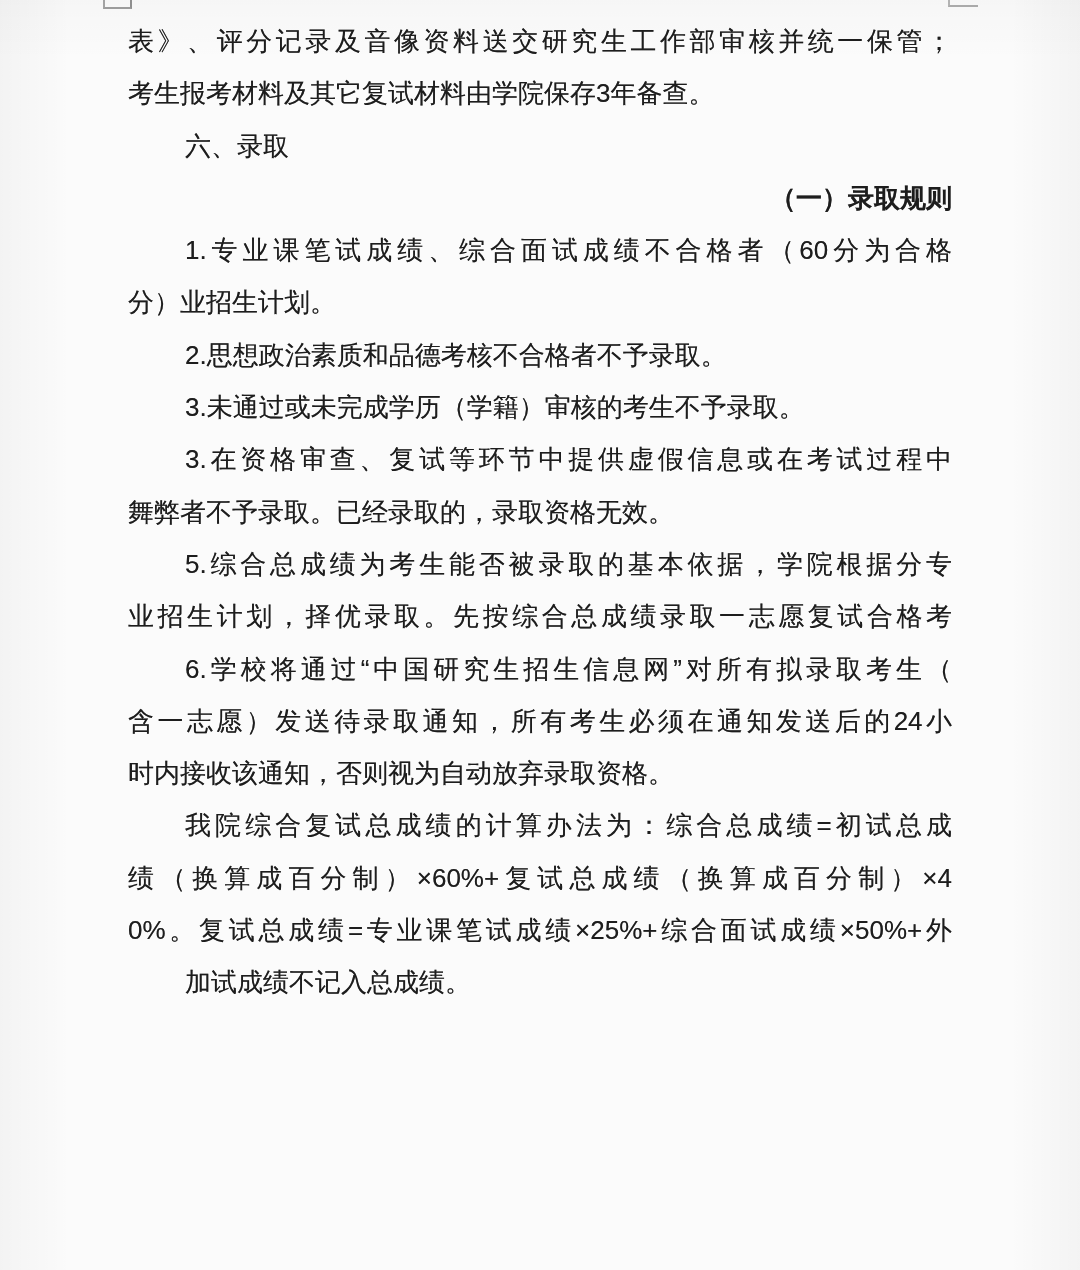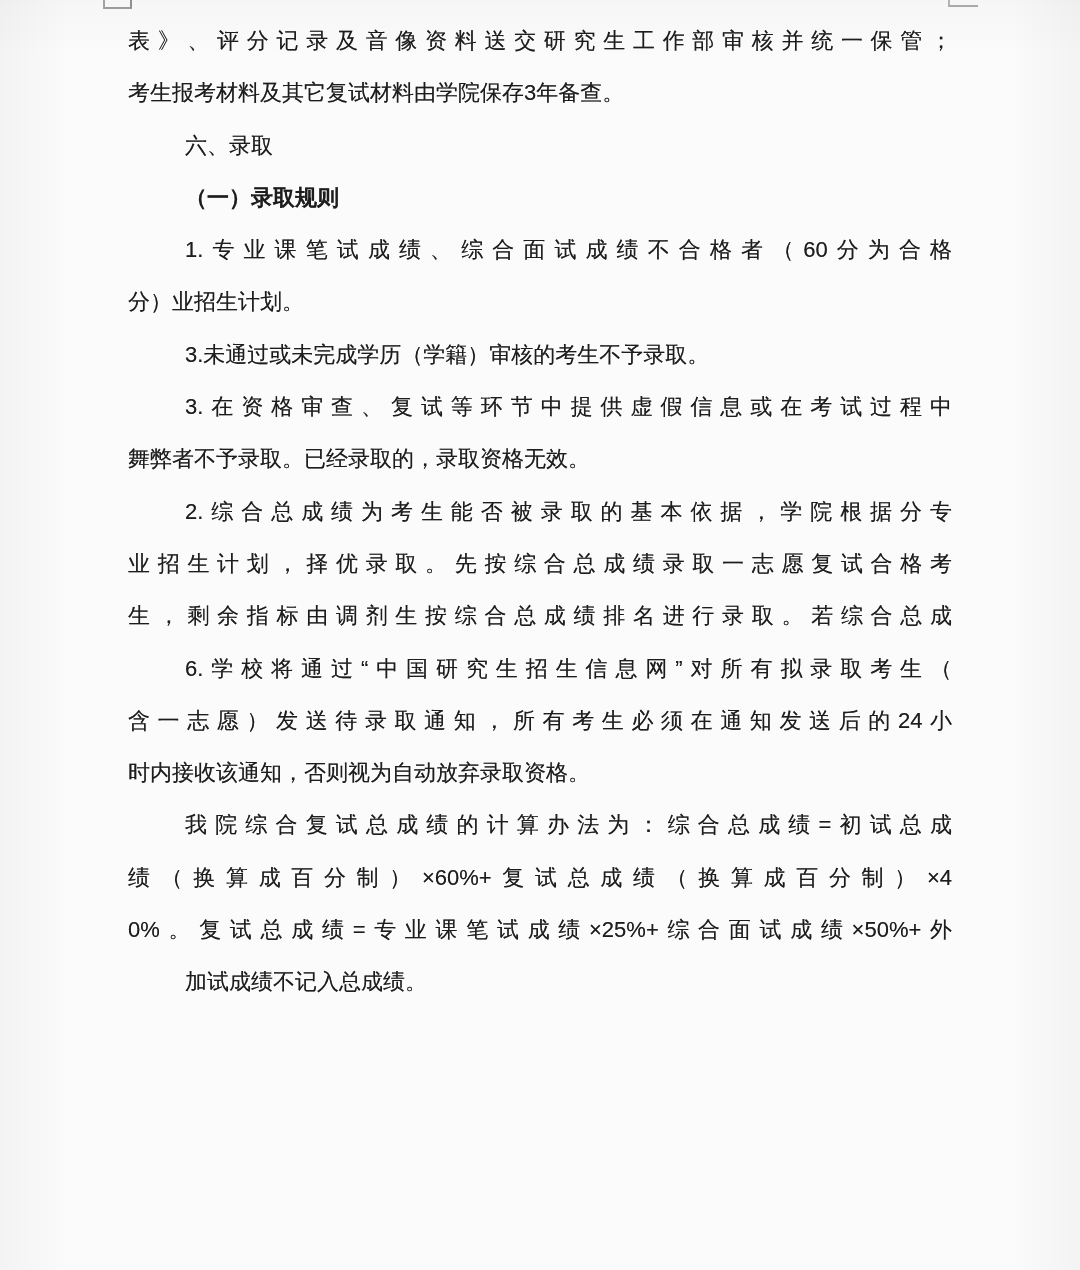--- a/index.html
+++ b/index.html
@@ -34,49 +34,49 @@
   }
   .doc {
     position: absolute;
     left: 128px;
     top: 15px;
     width: 824px;
   }
   .line {
     height: 52.3px;
     line-height: 52.3px;
-    font-size: 22px;
+    font-size: 26px;
     white-space: nowrap;
     text-shadow: 0 0 0.6px rgba(20,20,20,0.55); 
   }
   .line.indent { text-indent: 57px; }
-  .line.bold { font-weight: 700; }
+  .line.bold { font-weight: 700; text-align: right; }
   .line.fill { text-align: justify; text-align-last: justify; }
 </style>
 </head>
 <body style="--bg: #fbfbfb; --fg: #1d1d1d;">
 
 <div class="photo-tint"></div>
 
 <div class="frag frag-left"></div>
 <div class="frag frag-right"></div>
 
 <div class="doc" id="doc-body">
     <div class="line fill">表》、评分记录及音像资料送交研究生工作部审核并统一保管；</div>
     <div class="line">考生报考材料及其它复试材料由学院保存3年备查。</div>
     <div class="line indent">六、录取</div>
     <div class="line indent bold">（一）录取规则</div>
     <div class="line indent fill">1.专业课笔试成绩、综合面试成绩不合格者（60分为合格</div>
     <div class="line">分）业招生计划。</div>
+    <div class="line indent">2.思想政治素质和品德考核不合格者不予录取。</div>
     <div class="line indent">3.未通过或未完成学历（学籍）审核的考生不予录取。</div>
     <div class="line indent fill">3.在资格审查、复试等环节中提供虚假信息或在考试过程中</div>
     <div class="line">舞弊者不予录取。已经录取的，录取资格无效。</div>
-    <div class="line indent fill">2.综合总成绩为考生能否被录取的基本依据，学院根据分专</div>
+    <div class="line indent fill">5.综合总成绩为考生能否被录取的基本依据，学院根据分专</div>
     <div class="line fill">业招生计划，择优录取。先按综合总成绩录取一志愿复试合格考</div>
-    <div class="line fill">生，剩余指标由调剂生按综合总成绩排名进行录取。若综合总成</div>
     <div class="line indent fill">6.学校将通过“中国研究生招生信息网”对所有拟录取考生（</div>
     <div class="line fill">含一志愿）发送待录取通知，所有考生必须在通知发送后的24小</div>
     <div class="line">时内接收该通知，否则视为自动放弃录取资格。</div>
     <div class="line indent fill">我院综合复试总成绩的计算办法为：综合总成绩=初试总成</div>
     <div class="line fill">绩（换算成百分制）×60%+复试总成绩（换算成百分制）×4</div>
     <div class="line fill">0%。复试总成绩=专业课笔试成绩×25%+综合面试成绩×50%+外</div>
     <div class="line indent">加试成绩不记入总成绩。</div>
   </div>
 
 </body></html>

